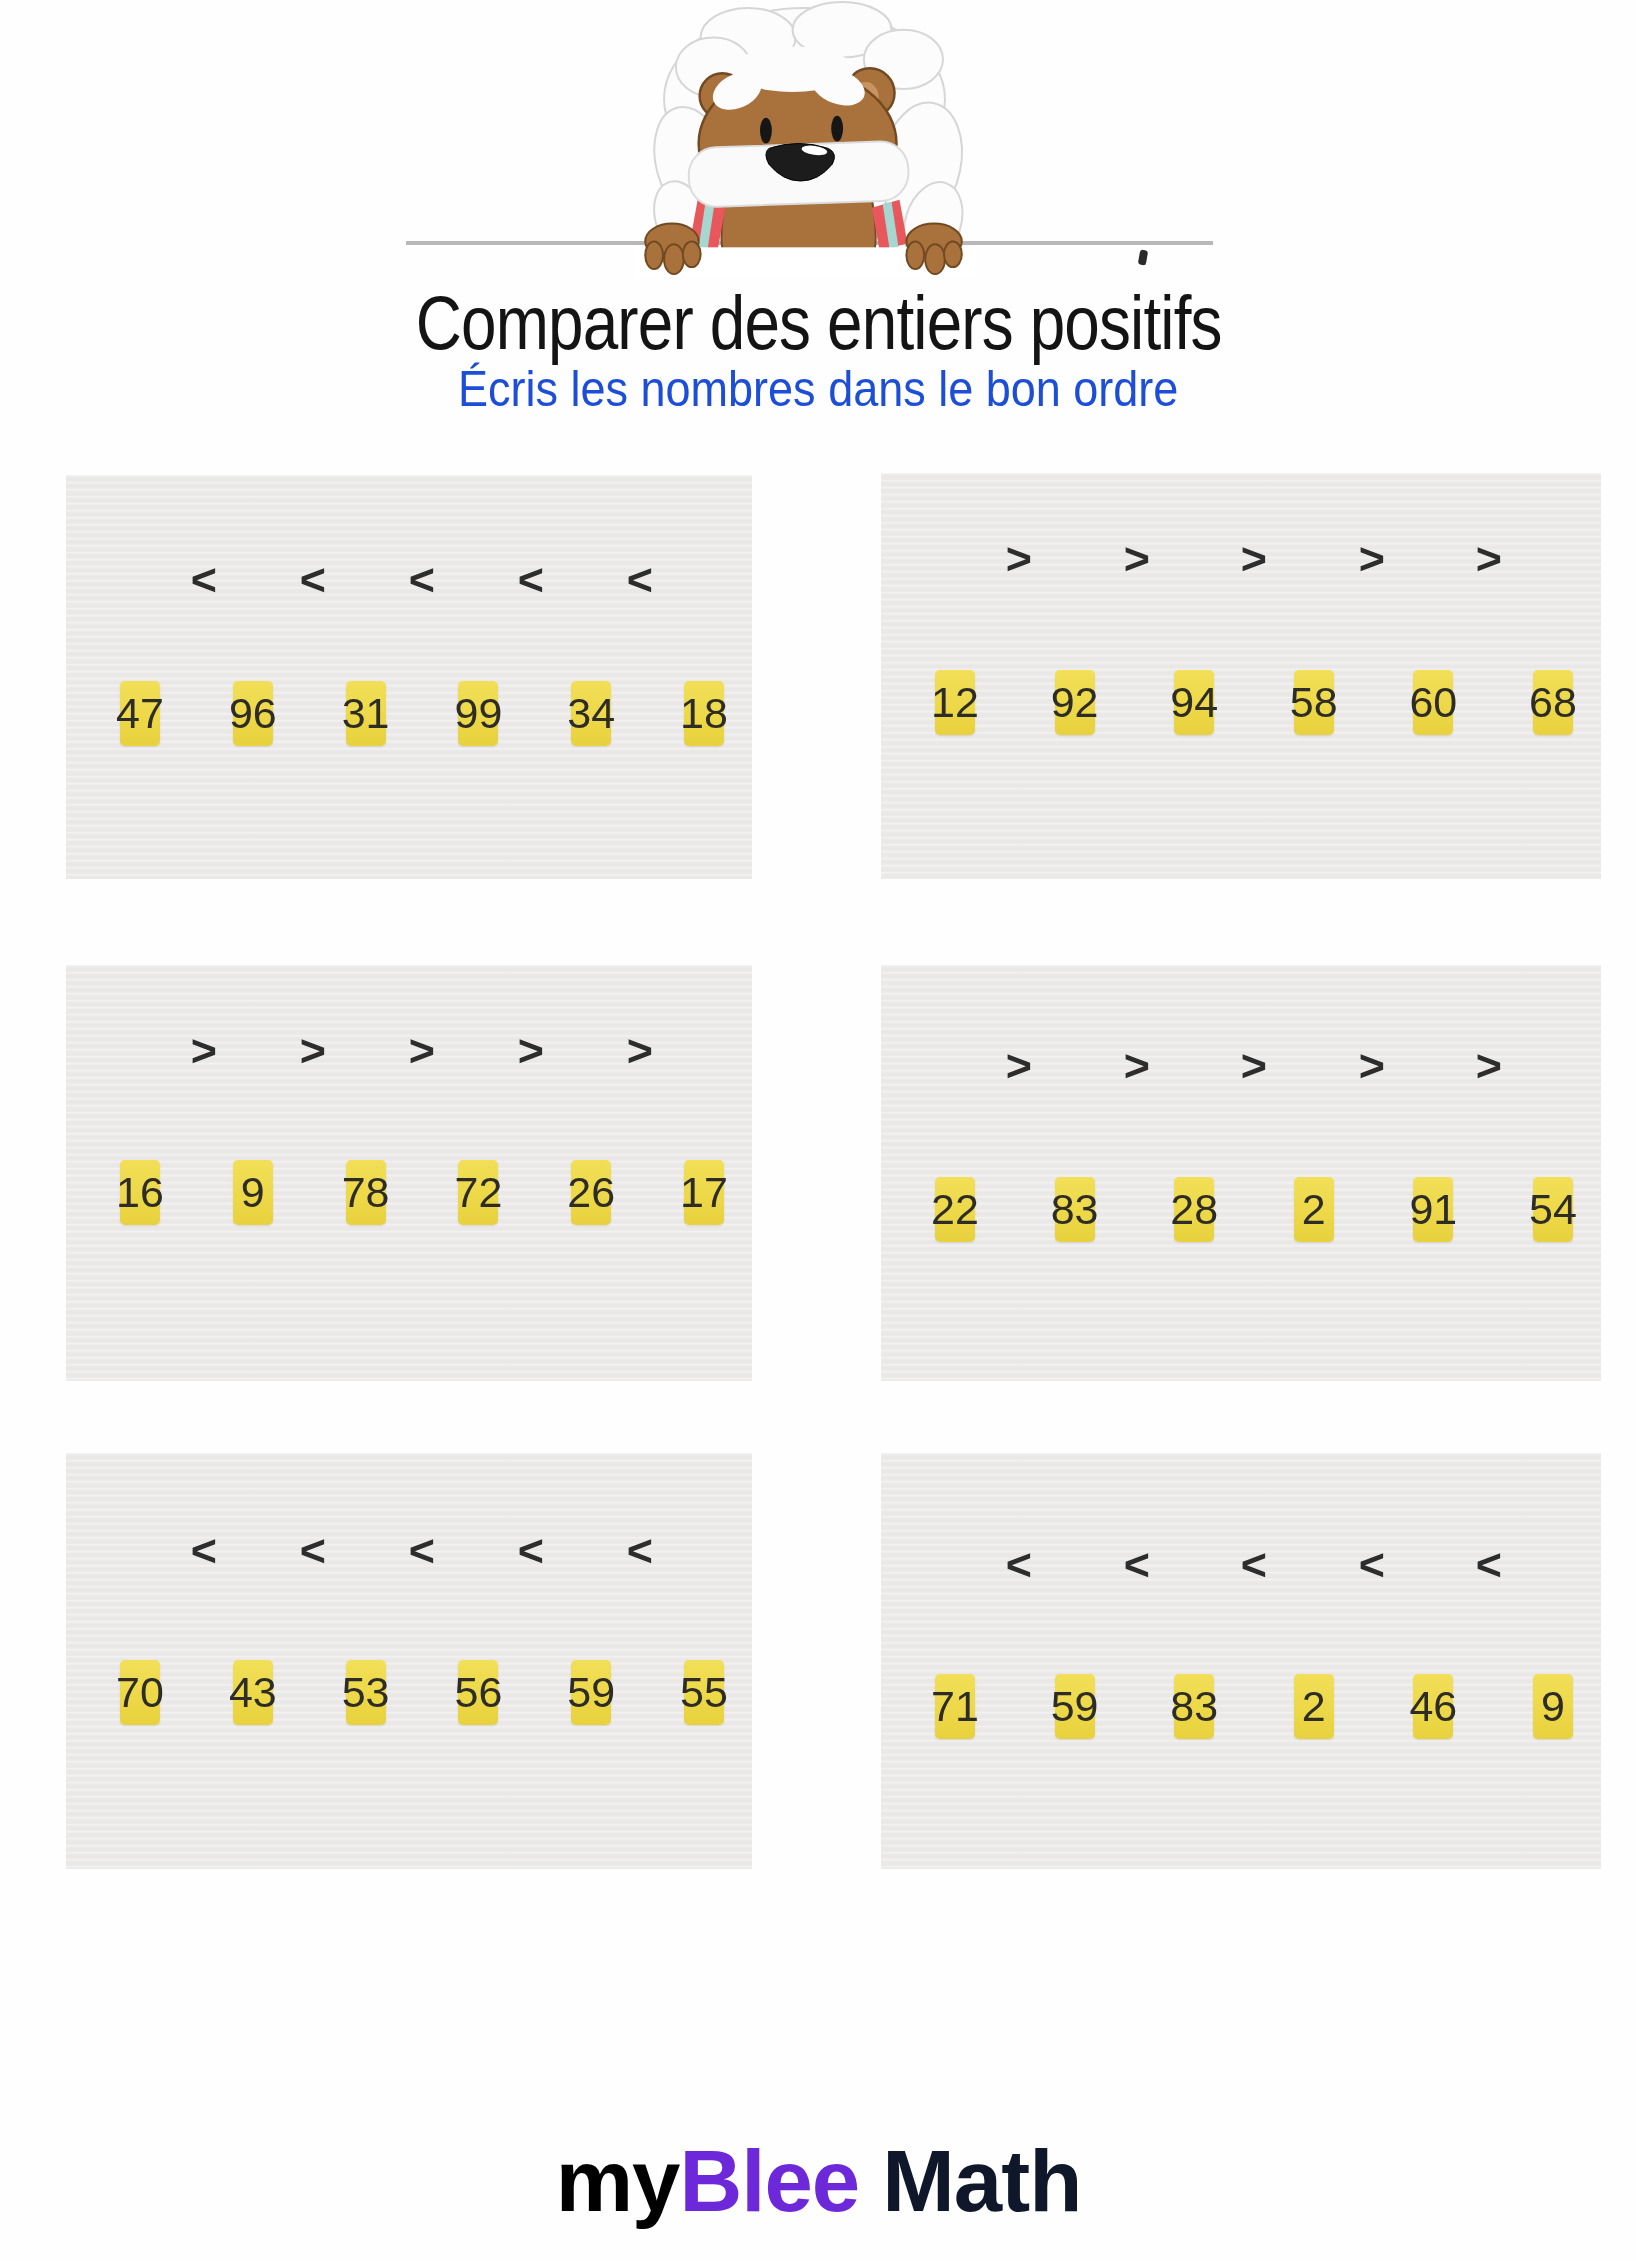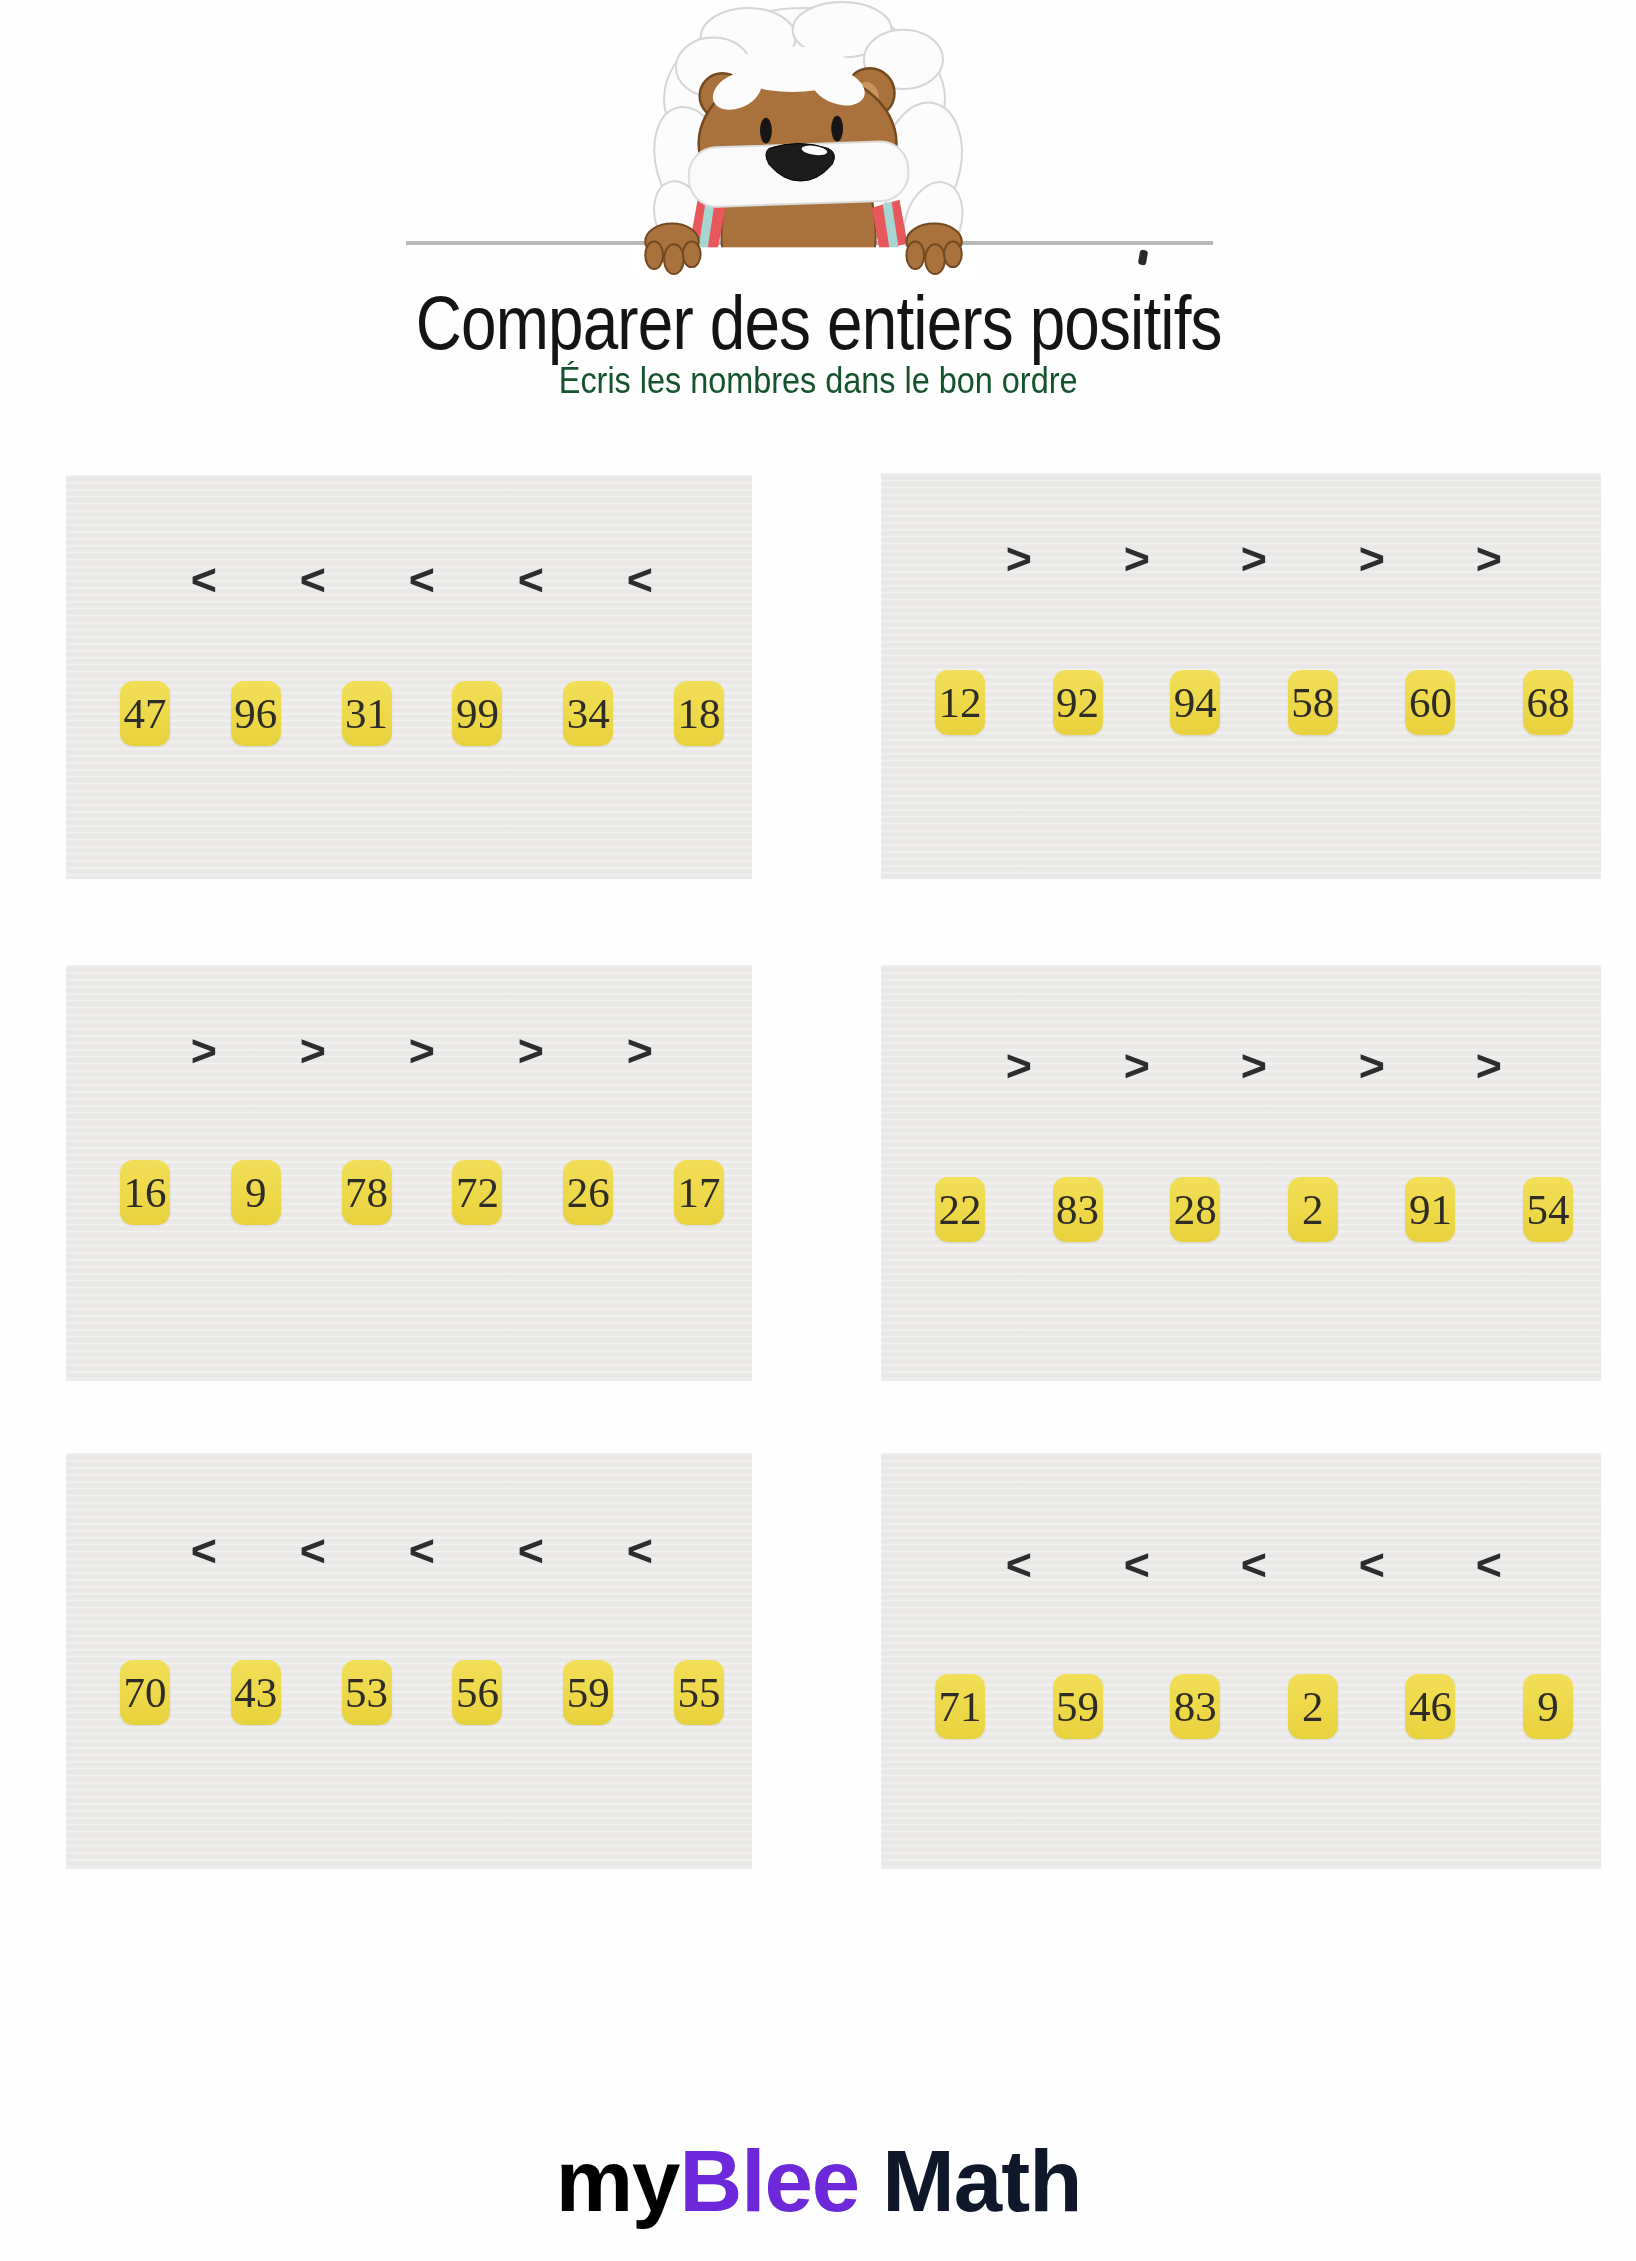--- a/index.html
+++ b/index.html
@@ -5,21 +5,21 @@
   html,body{margin:0;padding:0;background:#ffffff;}
   .sheet{
     position:relative;width:1637px;height:2261px;background:#fefefe;
     font-family:"Liberation Sans",sans-serif;overflow:hidden;
   }
   
   .title{position:absolute;left:0;right:0;top:279px;text-align:center;
     font-size:76px;color:#141414;letter-spacing:-1px;white-space:nowrap;}
   .title>span{display:inline-block;transform:scaleX(.84);transform-origin:50% 50%;}
   .subtitle{position:absolute;left:0;right:0;top:360px;text-align:center;
-    font-size:36px;color:#14532d;white-space:nowrap;}
+    font-size:50px;color:#1d4ed8;white-space:nowrap;}
   .subtitle>span{display:inline-block;transform:scaleX(.9);transform-origin:50% 50%;}
   
   .ledge{position:absolute;left:406px;top:241px;width:807px;height:4px;background:#b8b8b8;z-index:1;}
   .corner-mark{position:absolute;left:1139px;top:250px;width:8px;height:15px;background:#2a2a2a;
     border-radius:3px;transform:rotate(10deg);z-index:1;}
   .mascot{position:absolute;left:634px;top:0;z-index:2;}
   
   .panel{position:absolute;background:#ECEBE9;
     background-image:repeating-linear-gradient(180deg,rgba(255,255,255,.45) 0px,rgba(255,255,255,0) 2px,rgba(0,0,0,.014) 4px,rgba(255,255,255,0) 7px);}
   .p1{left:66px; top:475px; width:686px;height:404px;--ops:106px;--nums:239px;}
@@ -27,25 +27,25 @@
   .p3{left:66px; top:965px; width:686px;height:416px;--ops:87px; --nums:228px;}
   .p4{left:881px;top:965px; width:720px;height:416px;--ops:102px;--nums:245px;}
   .p5{left:66px; top:1453px;width:686px;height:416px;--ops:99px;--nums:240px;}
   .p6{left:881px;top:1453px;width:720px;height:416px;--ops:113px;--nums:254px;}
   .ops-row{position:absolute;left:125px;right:99px;top:calc(var(--ops) - 26px);
     display:flex;justify-content:space-between;}
   .op{font-size:44px;font-weight:700;color:#2d2d2d;line-height:50px;
     display:inline-block;transform:scaleX(1.02);}
   .num-row{position:absolute;left:54px;right:28px;top:calc(var(--nums) - 33px);
     display:flex;justify-content:space-between;}
-  .tile{width:50px;height:65px;border-radius:13px;
+  .tile{width:40px;height:65px;border-radius:5px;
     background:linear-gradient(180deg,#F2DF58 0%,#EDD848 55%,#E8D13D 100%);
     box-shadow:0 1px 2px rgba(0,0,0,.10);
     display:flex;align-items:center;justify-content:center;
-    font-size:43px;color:#2e2c26;font-family:Liberation Serif, serif;}
+    font-size:43px;color:#2e2c26;}
   
   .logo{position:absolute;left:0;right:0;top:2131px;text-align:center;
     font-size:87px;font-weight:700;letter-spacing:-1px;white-space:nowrap;}
 </style>
 </head>
 <body>
 
 <div class="sheet">
 
   <svg class="mascot" width="342" height="277" viewBox="0 0 345 280">

